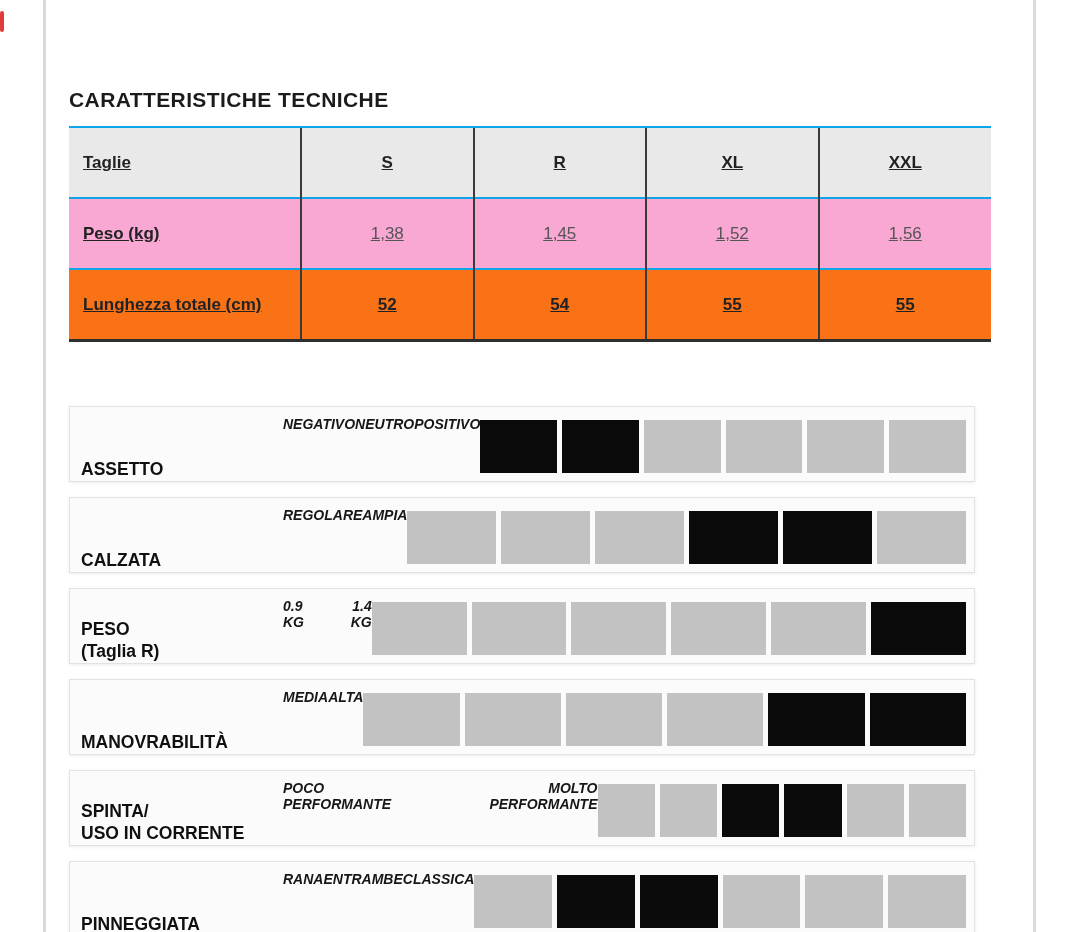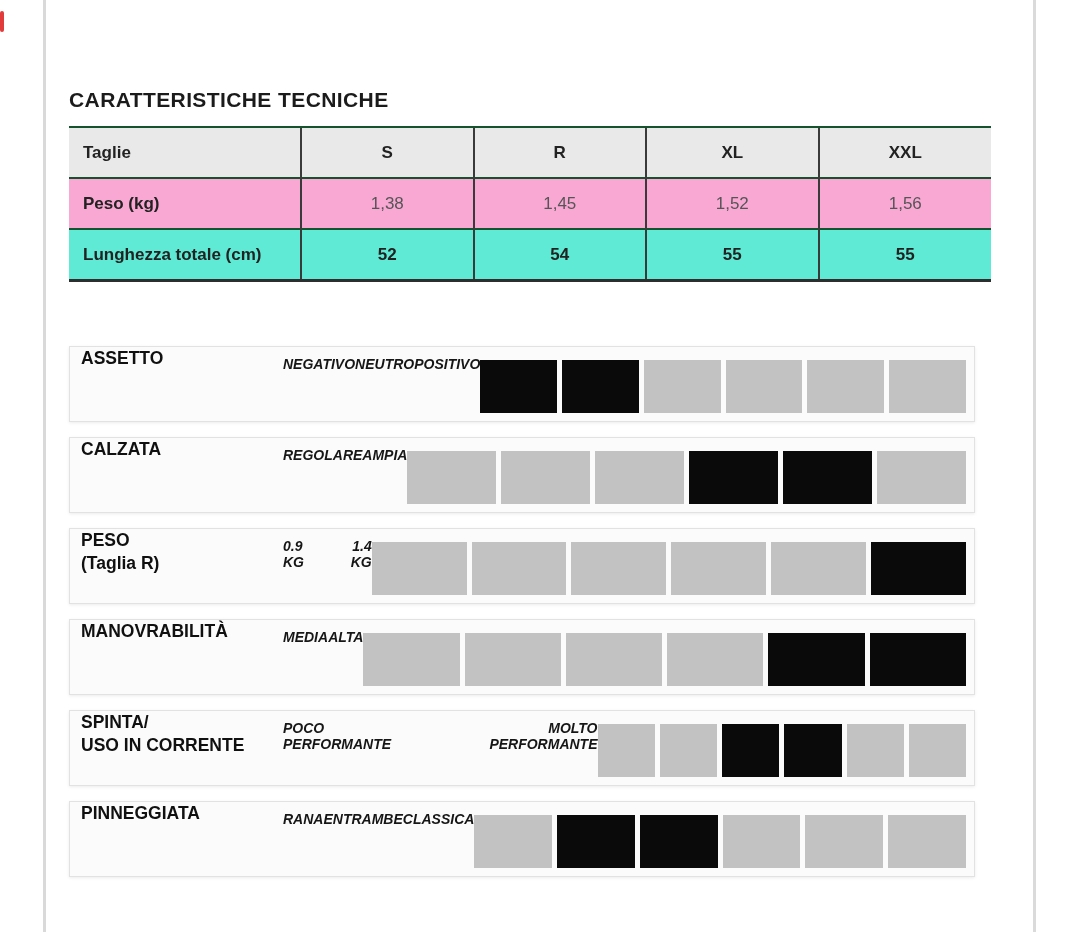--- a/index.html
+++ b/index.html
@@ -19,44 +19,45 @@
   .page-title{
     margin:0 0 14px 0;
     font-size:21px;font-weight:bold;letter-spacing:0.4px;color:#1b1b1b;
   }
 
   table.spec{
     width:922px;border-collapse:collapse;table-layout:fixed;
   }
   table.spec th, table.spec td{
     height:41px;font-size:17px;color:#222;text-align:center;
-    border-top:2px solid #14532d;
-    padding:4px;
+    border-top:2px solid #0ea5e9;
+    padding:14px;
+    text-decoration:underline;
   }
   table.spec col.c0{width:232px;}
   table.spec th:first-child, table.spec td:first-child{
     text-align:left;padding-left:14px;font-weight:bold;
   }
   table.spec th{font-weight:bold;background:#e9e9e9;}
   table.spec th+th, table.spec td+td{border-left:2px solid #3a3a3a;}
-  table.spec tr.shaded td{background:#5eead4;font-weight:bold;}
+  table.spec tr.shaded td{background:#f97316;font-weight:bold;}
   table.spec tr.plain td{background:#f9a8d4;}
   table.spec tr.plain td.val{font-weight:normal;color:#555;}
   table.spec tr:last-child td{border-bottom:3px solid #2e2e2e;}
 
   .ratings{margin-top:64px;}
   .card{
     width:904px;height:74px;margin-bottom:15px;
     background:#fbfbfb;border:1px solid #e2e2e2;
     box-shadow:0 1px 3px rgba(0,0,0,0.08);
     display:flex;
   }
   .card-label{
     width:202px;padding-left:11px;flex:none;
-    display:flex;flex-direction:column;justify-content:flex-start;
+    display:flex;flex-direction:column;justify-content:flex-end;
     font-weight:bold;font-size:17.5px;line-height:1.3;color:#101010;
   }
   .card-right{
     flex:1;display:flex;flex-direction:row;
     padding:9px 8px 8px 0;
     font-style:italic;
   }
   .scale-row{display:flex;height:19px;font-size:14px;font-weight:bold;color:#161616;}
   .scale-left{flex:1;text-align:left;}
   .scale-center{flex:1;text-align:left;}

